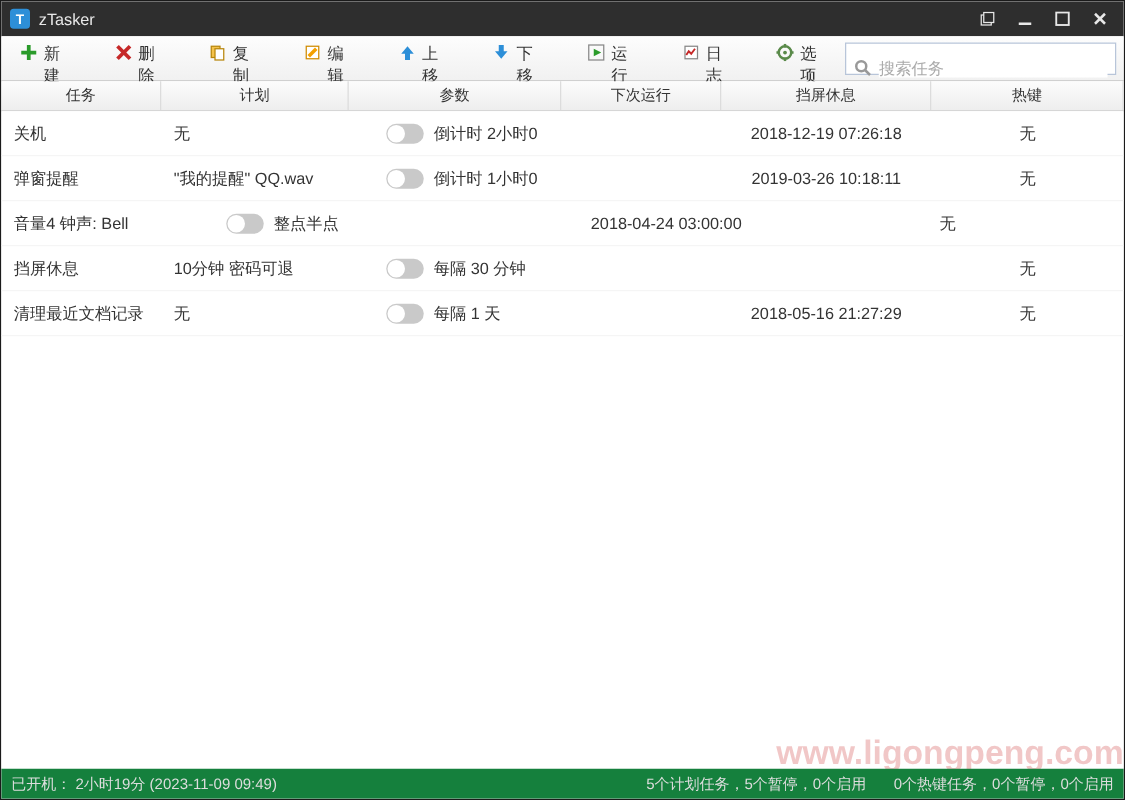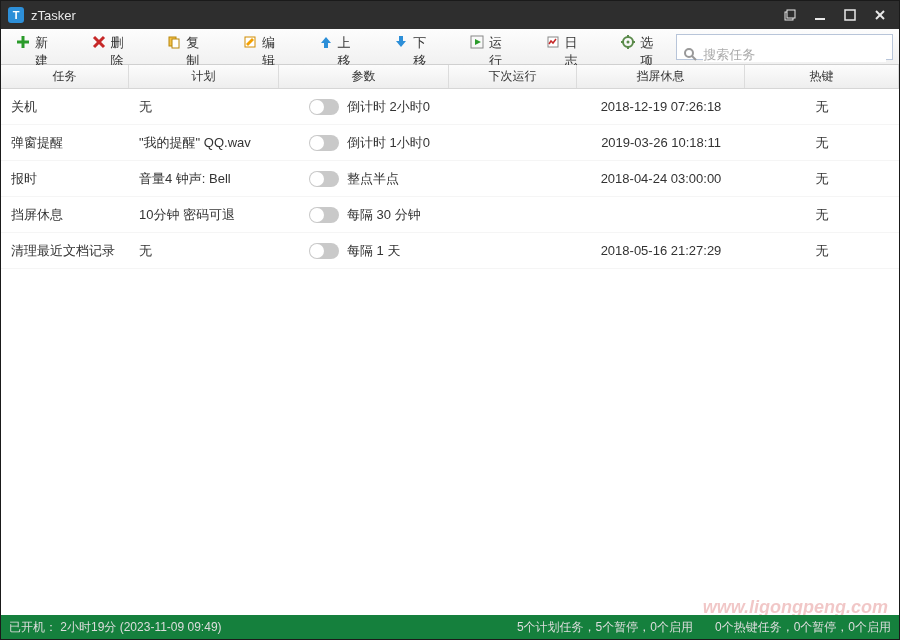--- a/index.html
+++ b/index.html
@@ -43,21 +43,21 @@
 .row .c-next { width: 128px; }
 .row .c-last { width: 168px; text-align: center; }
 .row .c-hot { flex: 1; text-align: center; }
 .toggle { width: 30px; height: 16px; background: #c9c9c9; border-radius: 8px; position: relative; flex-shrink: 0; cursor: pointer; }
 .toggle::after { content: ""; position: absolute; left: 1px; top: 1px; width: 14px; height: 14px; background: #fff; border-radius: 50%; }
 
 
 .statusbar { height: 24px; background: #15803d; color: #ddd; font-size: 12px; display: flex; align-items: center; padding: 0 8px; position: relative; }
 .statusbar .left { flex: 0 0 auto; }
 .statusbar .right { margin-left: auto; display: flex; gap: 22px; }
-.watermark { position: absolute; right: 12px; bottom: 22px; color: rgba(200, 30, 30, 0.25); font-style: italic; font-size: 18px; font-weight: bold; pointer-events: none; }
+.watermark { position: absolute; right: 1px; bottom: 22px; color: rgba(200, 30, 30, 0.25); font-size: 27px; font-weight: bold; pointer-events: none; }
 </style>
 </head>
 <body>
 
 <div class="titlebar">
   <span class="app-icon">
     <svg viewBox="0 0 18 18">
         <rect x="1" y="1" width="16" height="16" rx="3" fill="#2d8fd8"></rect>
         <text x="9" y="13" text-anchor="middle" font-size="11" font-weight="bold" fill="#fff">T</text>
       </svg>
@@ -217,21 +217,20 @@
       <div class="c c-param">"我的提醒" QQ.wav</div>
       <div class="c c-plan">
         <span class="toggle"></span>
         <span>倒计时 1小时0</span>
       </div>
       <div class="c c-next"></div>
       <div class="c c-last">2019-03-26 10:18:11</div>
       <div class="c c-hot">无</div>
     </div>
     <div class="row">
-      <div class="c c-task">报时</div>
       <div class="c c-param">音量4 钟声: Bell</div>
       <div class="c c-plan">
         <span class="toggle"></span>
         <span>整点半点</span>
       </div>
       <div class="c c-next"></div>
       <div class="c c-last">2018-04-24 03:00:00</div>
       <div class="c c-hot">无</div>
     </div>
     <div class="row">

